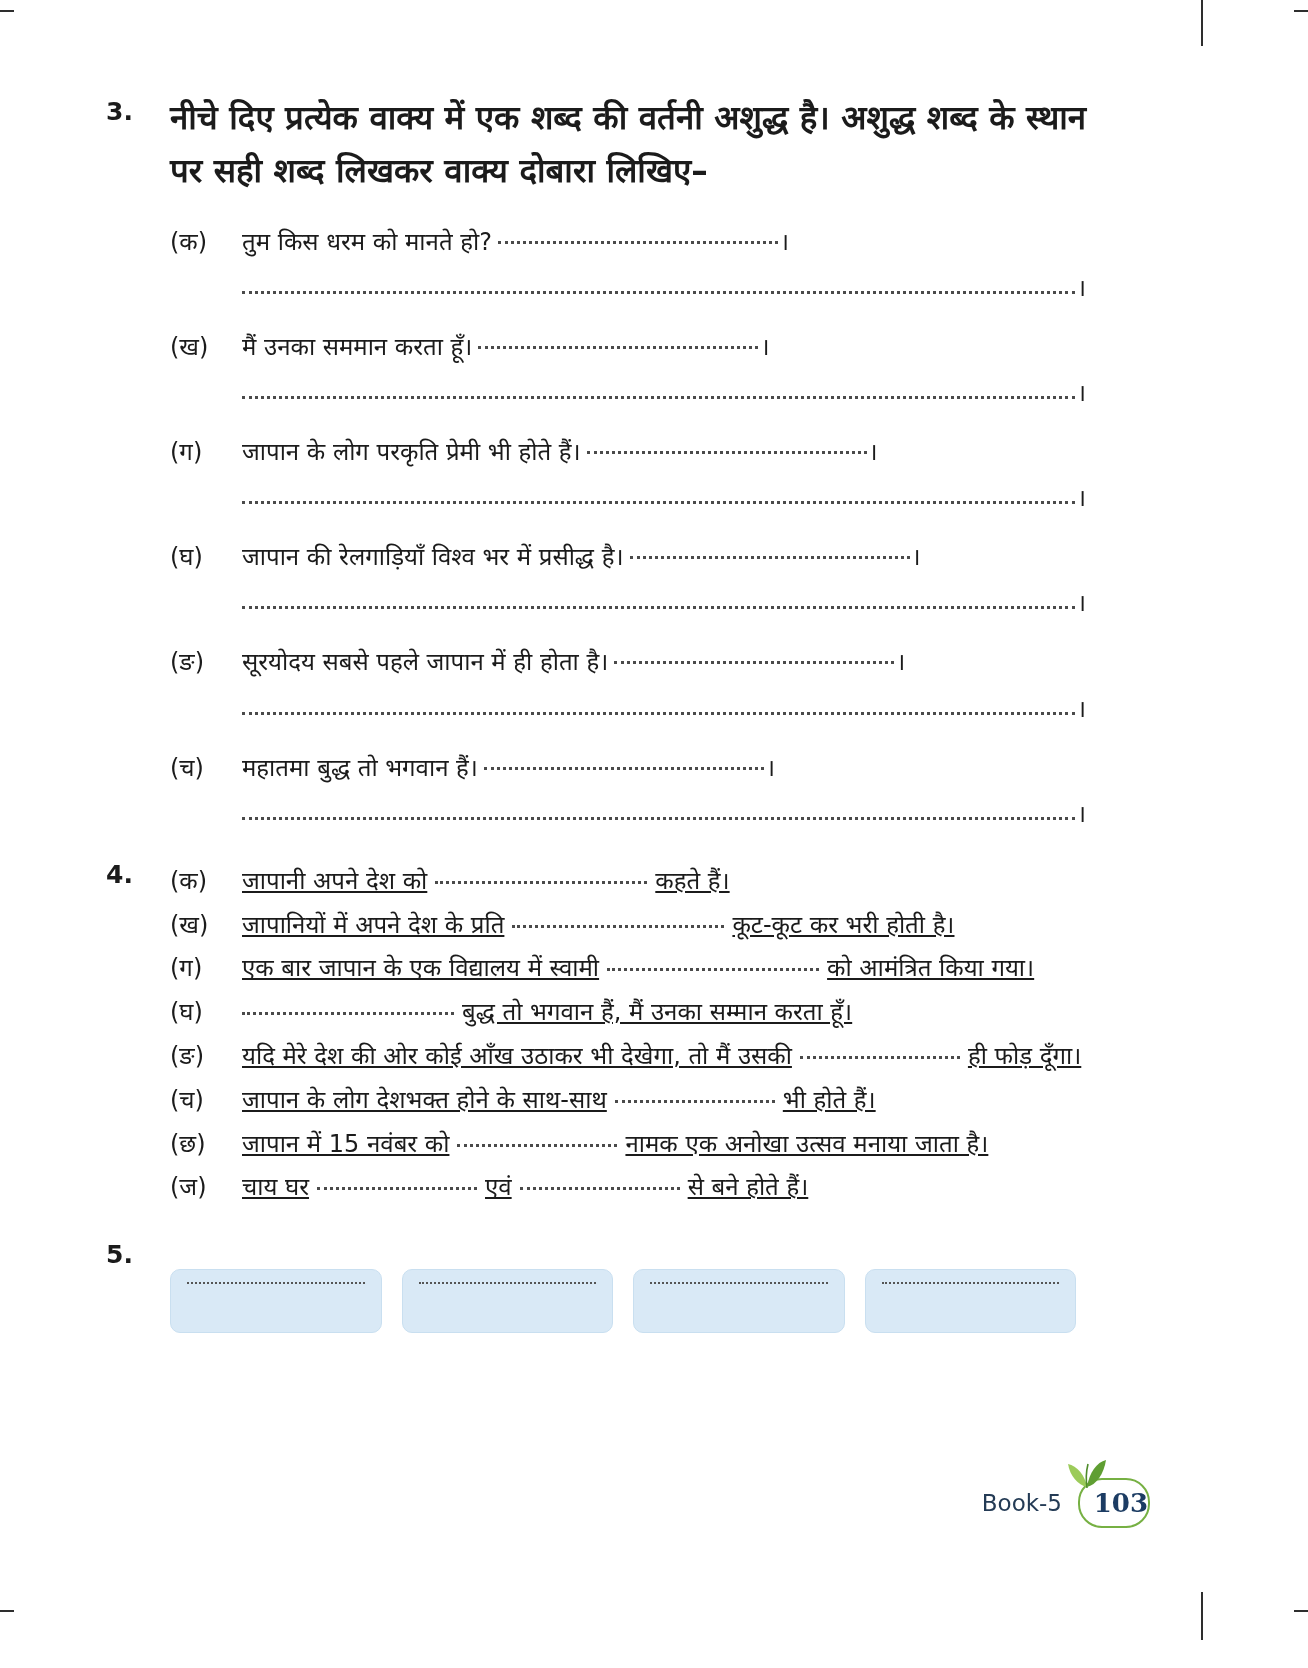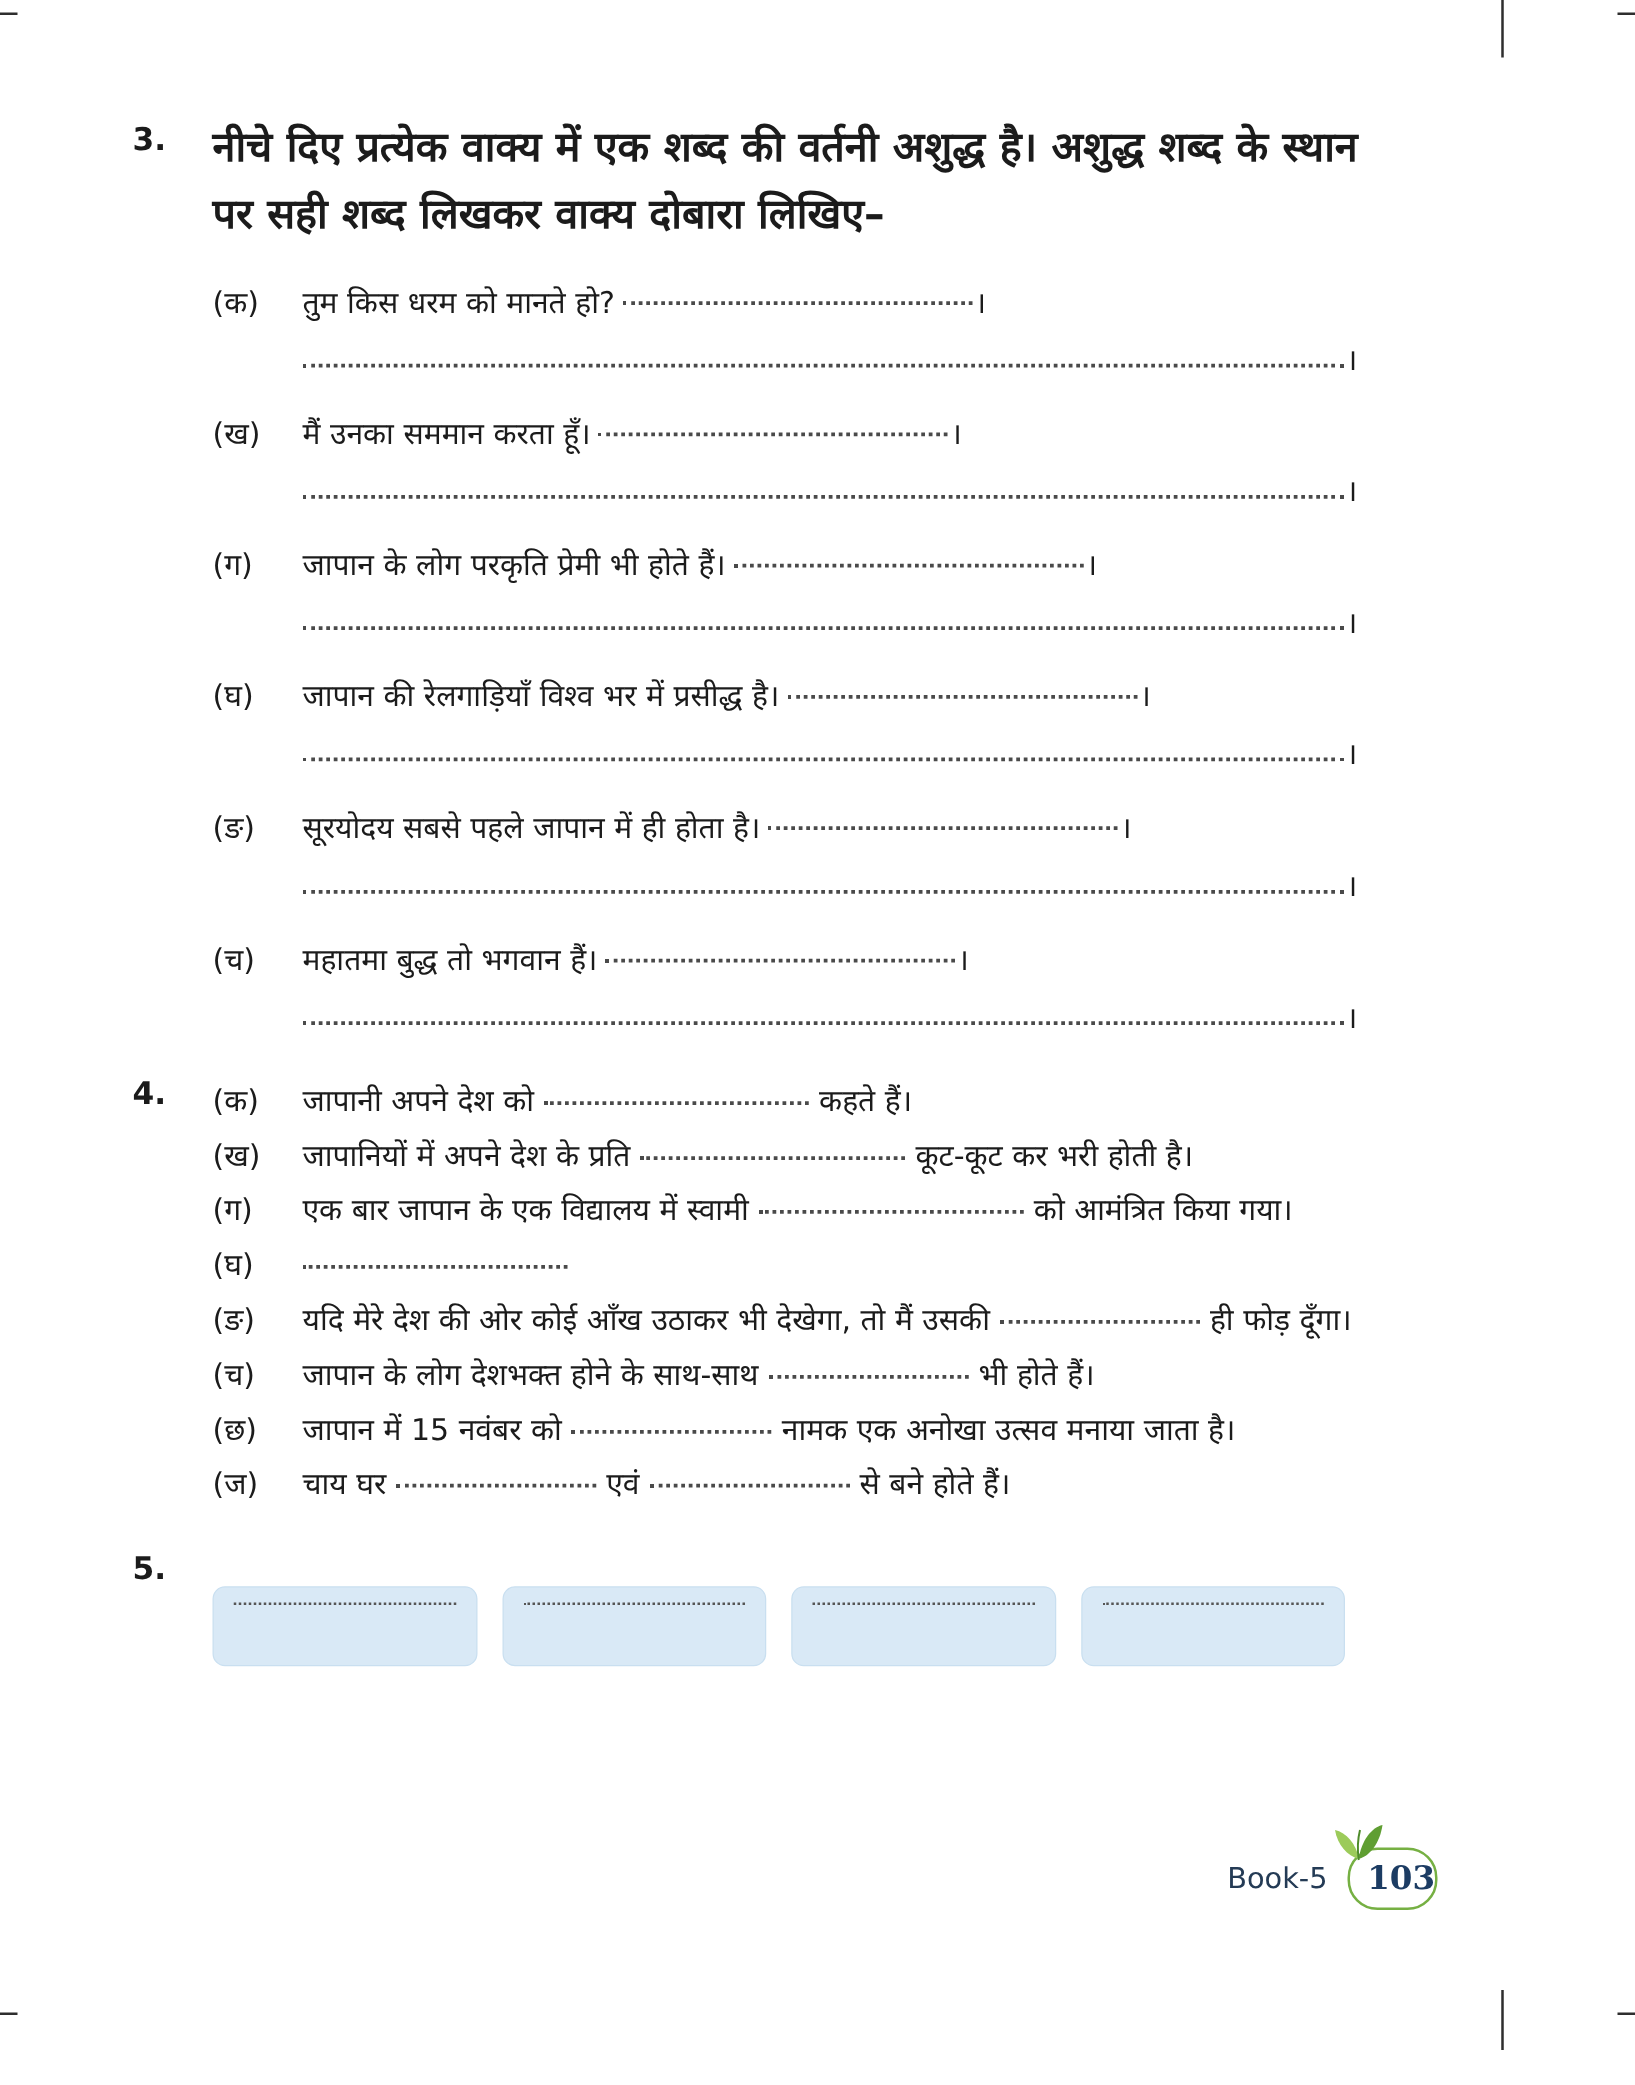--- a/index.html
+++ b/index.html
@@ -31,21 +31,21 @@
   .dots { display: inline-block; height: 0; border-bottom: 3px dotted #4a4a4a; }
   .dots-inline { width: 280px; vertical-align: 6px; margin-left: 6px; }
   .danda { margin-left: 2px; }
   .q3-line { display: flex; align-items: flex-end; margin-top: 18px; padding-left: 72px;
              margin-right: 26px; font-size: 24px; height: 24px; }
   .dots-full { flex: 1; margin-bottom: 9px; }
 
   
   .q4 { margin-top: 26px; }
   .q4-item { display: flex; font-size: 24px; line-height: 1.45; margin-top: 9px; }
-  .q4-text { flex: 1; min-width: 0; }
+  .q4-text { flex: 1; min-width: 0; text-decoration: underline; }
   .blank { display: inline-block; height: 0; width: 212px; border-bottom: 3px dotted #4a4a4a;
            vertical-align: 5px; margin: 0 8px; }
   .blank-sm { width: 160px; }
 
   
   .q5 { margin-top: 30px; }
   .q5-boxes { display: flex; gap: 20px; margin-top: 34px; margin-right: 36px; }
   .q5-box { flex: 1; height: 64px; background: #d9e9f6; border: 1px solid #c9dff0;
             border-radius: 10px; padding: 12px 16px 0 16px; box-sizing: border-box; }
   .box-dots { display: block; height: 0; border-bottom: 2.5px dotted #555; }
@@ -169,21 +169,21 @@
           <span class="q4-text"><span>जापानियों में अपने देश के प्रति</span><span class="blank"></span><span>कूट-कूट कर भरी होती है।</span></span>
         </div>
 
         <div class="q4-item">
           <span class="item-label">(ग)</span>
           <span class="q4-text"><span>एक बार जापान के एक विद्यालय में स्वामी</span><span class="blank"></span><span>को आमंत्रित किया गया।</span></span>
         </div>
 
         <div class="q4-item">
           <span class="item-label">(घ)</span>
-          <span class="q4-text"><span></span><span class="blank" style="margin-left:0;"></span></span>
+          <span class="q4-text"><span></span><span class="blank" style="margin-left:0;"></span><span>बुद्ध तो भगवान हैं, मैं उनका सम्मान करता हूँ।</span></span>
         </div>
 
         <div class="q4-item">
           <span class="item-label">(ङ)</span>
           <span class="q4-text"><span>यदि मेरे देश की ओर कोई आँख उठाकर भी देखेगा, तो मैं उसकी</span><span class="blank blank-sm"></span><span>ही फोड़ दूँगा।</span></span>
         </div>
 
         <div class="q4-item">
           <span class="item-label">(च)</span>
           <span class="q4-text"><span>जापान के लोग देशभक्त होने के साथ-साथ</span><span class="blank blank-sm"></span><span>भी होते हैं।</span></span>

